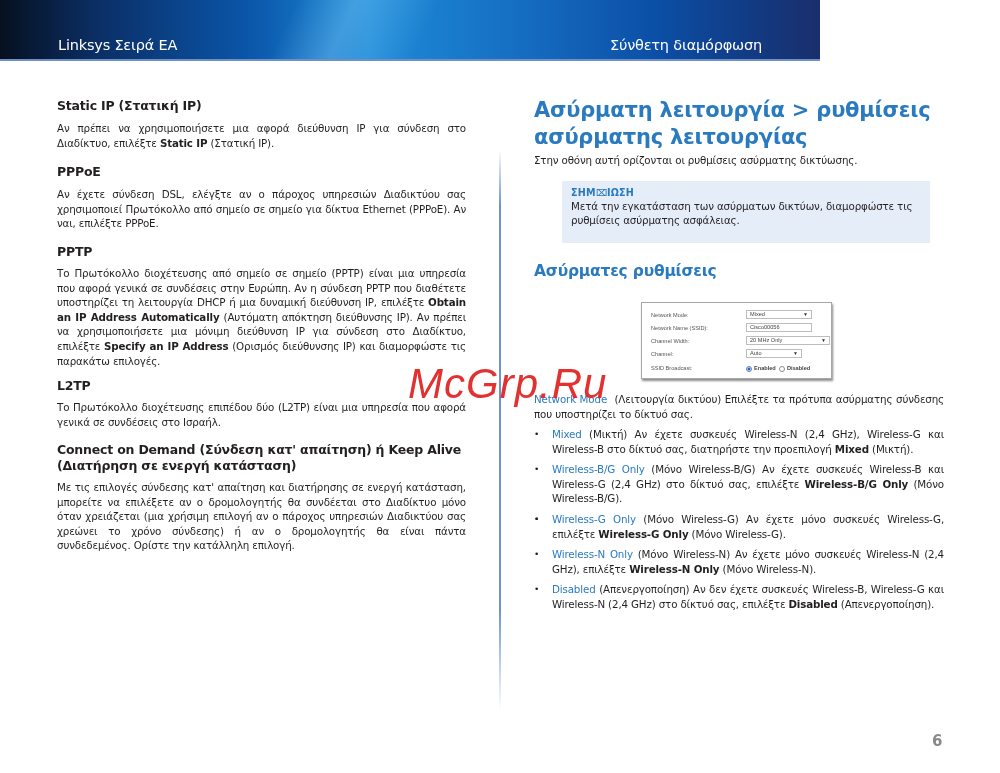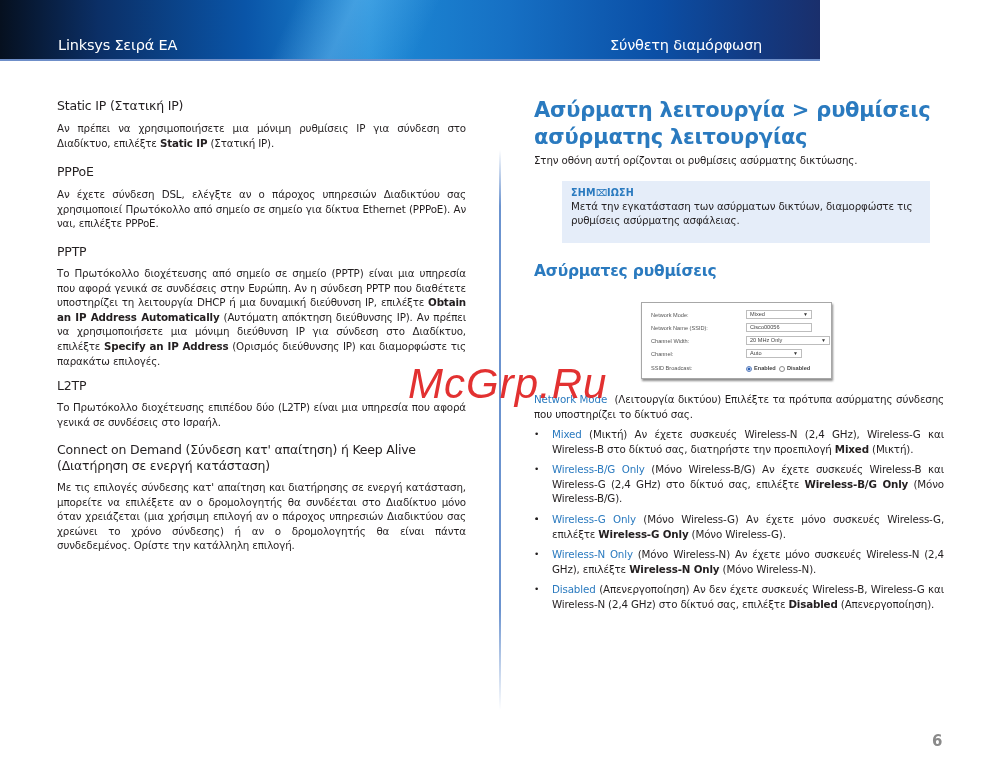--- a/index.html
+++ b/index.html
@@ -17,21 +17,21 @@
   .header-right { position: absolute; right: 58px; top: 37px; font-size: 14.5px; color: #ffffff; letter-spacing: -0.2px; }
 
   .divider {
     position: absolute; left: 499px; top: 150px; width: 2px; height: 560px;
     background: linear-gradient(180deg, rgba(90,130,200,0) 0%, #6b93cf 10%, #6b93cf 82%, rgba(150,170,220,0) 100%);
   }
 
   .col-left { position: absolute; left: 57px; top: 97px; width: 409px; }
   .col-right { position: absolute; left: 534px; top: 97px; width: 410px; }
 
-  .h3 { font-weight: normal; font-size: 12.5px; color: #231f20; line-height: 17px; letter-spacing: -0.2px; }
+  .h3 { font-weight: bold; font-size: 12.5px; color: #231f20; line-height: 17px; letter-spacing: -0.2px; }
   .p { font-size: 10.3px; line-height: 14.6px; text-align: justify; color: #231f20; letter-spacing: -0.15px; }
 
   .blk { position: absolute; left: 0; width: 409px; }
 
   .h1 { font-size: 21px; font-weight: bold; color: #2a7abf; line-height: 27px; letter-spacing: -0.2px; }
   .intro { position: absolute; left: 0; top: 57px; font-size: 10.3px; color: #231f20; letter-spacing: -0.15px; }
   .note { position: absolute; left: 28px; top: 84px; width: 368px; height: 62px; background: #e5edf9; padding: 5px 9px; }
   .note-title { font-size: 9.6px; font-weight: bold; color: #2a7abf; letter-spacing: 0.2px; line-height: 13px; }
   .note-text { font-size: 10.3px; color: #231f20; line-height: 14px; letter-spacing: -0.15px; }
   .h2 { position: absolute; left: 0; top: 165px; font-size: 15.5px; font-weight: bold; color: #2a7abf; letter-spacing: -0.2px; }
@@ -70,21 +70,21 @@
 <div class="header">
   <span class="header-left">Linksys Σειρά EA</span>
   <span class="header-right">Σύνθετη διαμόρφωση</span>
 </div>
 
 <div class="divider"></div>
 
 <div class="col-left">
   <div class="blk" style="top:0px;">
     <div class="h3">Static IP (Στατική IP)</div>
-    <div class="p" style="margin-top:7px;"><span>Αν πρέπει να χρησιμοποιήσετε μια μόνιμη ρυθμίσεις IP για σύνδεση στο Διαδίκτυο, επιλέξτε </span><span style="font-weight: bold;">Static IP</span><span> (Στατική IP).</span></div>
+    <div class="p" style="margin-top:7px;"><span>Αν πρέπει να χρησιμοποιήσετε μια αφορά διεύθυνση IP για σύνδεση στο Διαδίκτυο, επιλέξτε </span><span style="font-weight: bold;">Static IP</span><span> (Στατική IP).</span></div>
   </div>
   <div class="blk" style="top:66px;">
     <div class="h3">PPPoE</div>
     <div class="p" style="margin-top:7px;"><span>Αν έχετε σύνδεση DSL, ελέγξτε αν ο πάροχος υπηρεσιών Διαδικτύου σας χρησιμοποιεί Πρωτόκολλο από σημείο σε σημείο για δίκτυα Ethernet (PPPoE). Αν ναι, επιλέξτε PPPoE.</span></div>
   </div>
   <div class="blk" style="top:146px;">
     <div class="h3">PPTP</div>
     <div class="p" style="margin-top:6px;"><span>Το Πρωτόκολλο διοχέτευσης από σημείο σε σημείο (PPTP) είναι μια υπηρεσία που αφορά γενικά σε συνδέσεις στην Ευρώπη. Αν η σύνδεση PPTP που διαθέτετε υποστηρίζει τη λειτουργία DHCP ή μια δυναμική διεύθυνση IP, επιλέξτε </span><span style="font-weight: bold;">Obtain an IP Address Automatically</span><span> (Αυτόματη απόκτηση διεύθυνσης IP). Αν πρέπει να χρησιμοποιήσετε μια μόνιμη διεύθυνση IP για σύνδεση στο Διαδίκτυο, επιλέξτε </span><span style="font-weight: bold;">Specify an IP Address</span><span> (Ορισμός διεύθυνσης IP) και διαμορφώστε τις παρακάτω επιλογές.</span></div>
   </div>
   <div class="blk" style="top:280px;">

